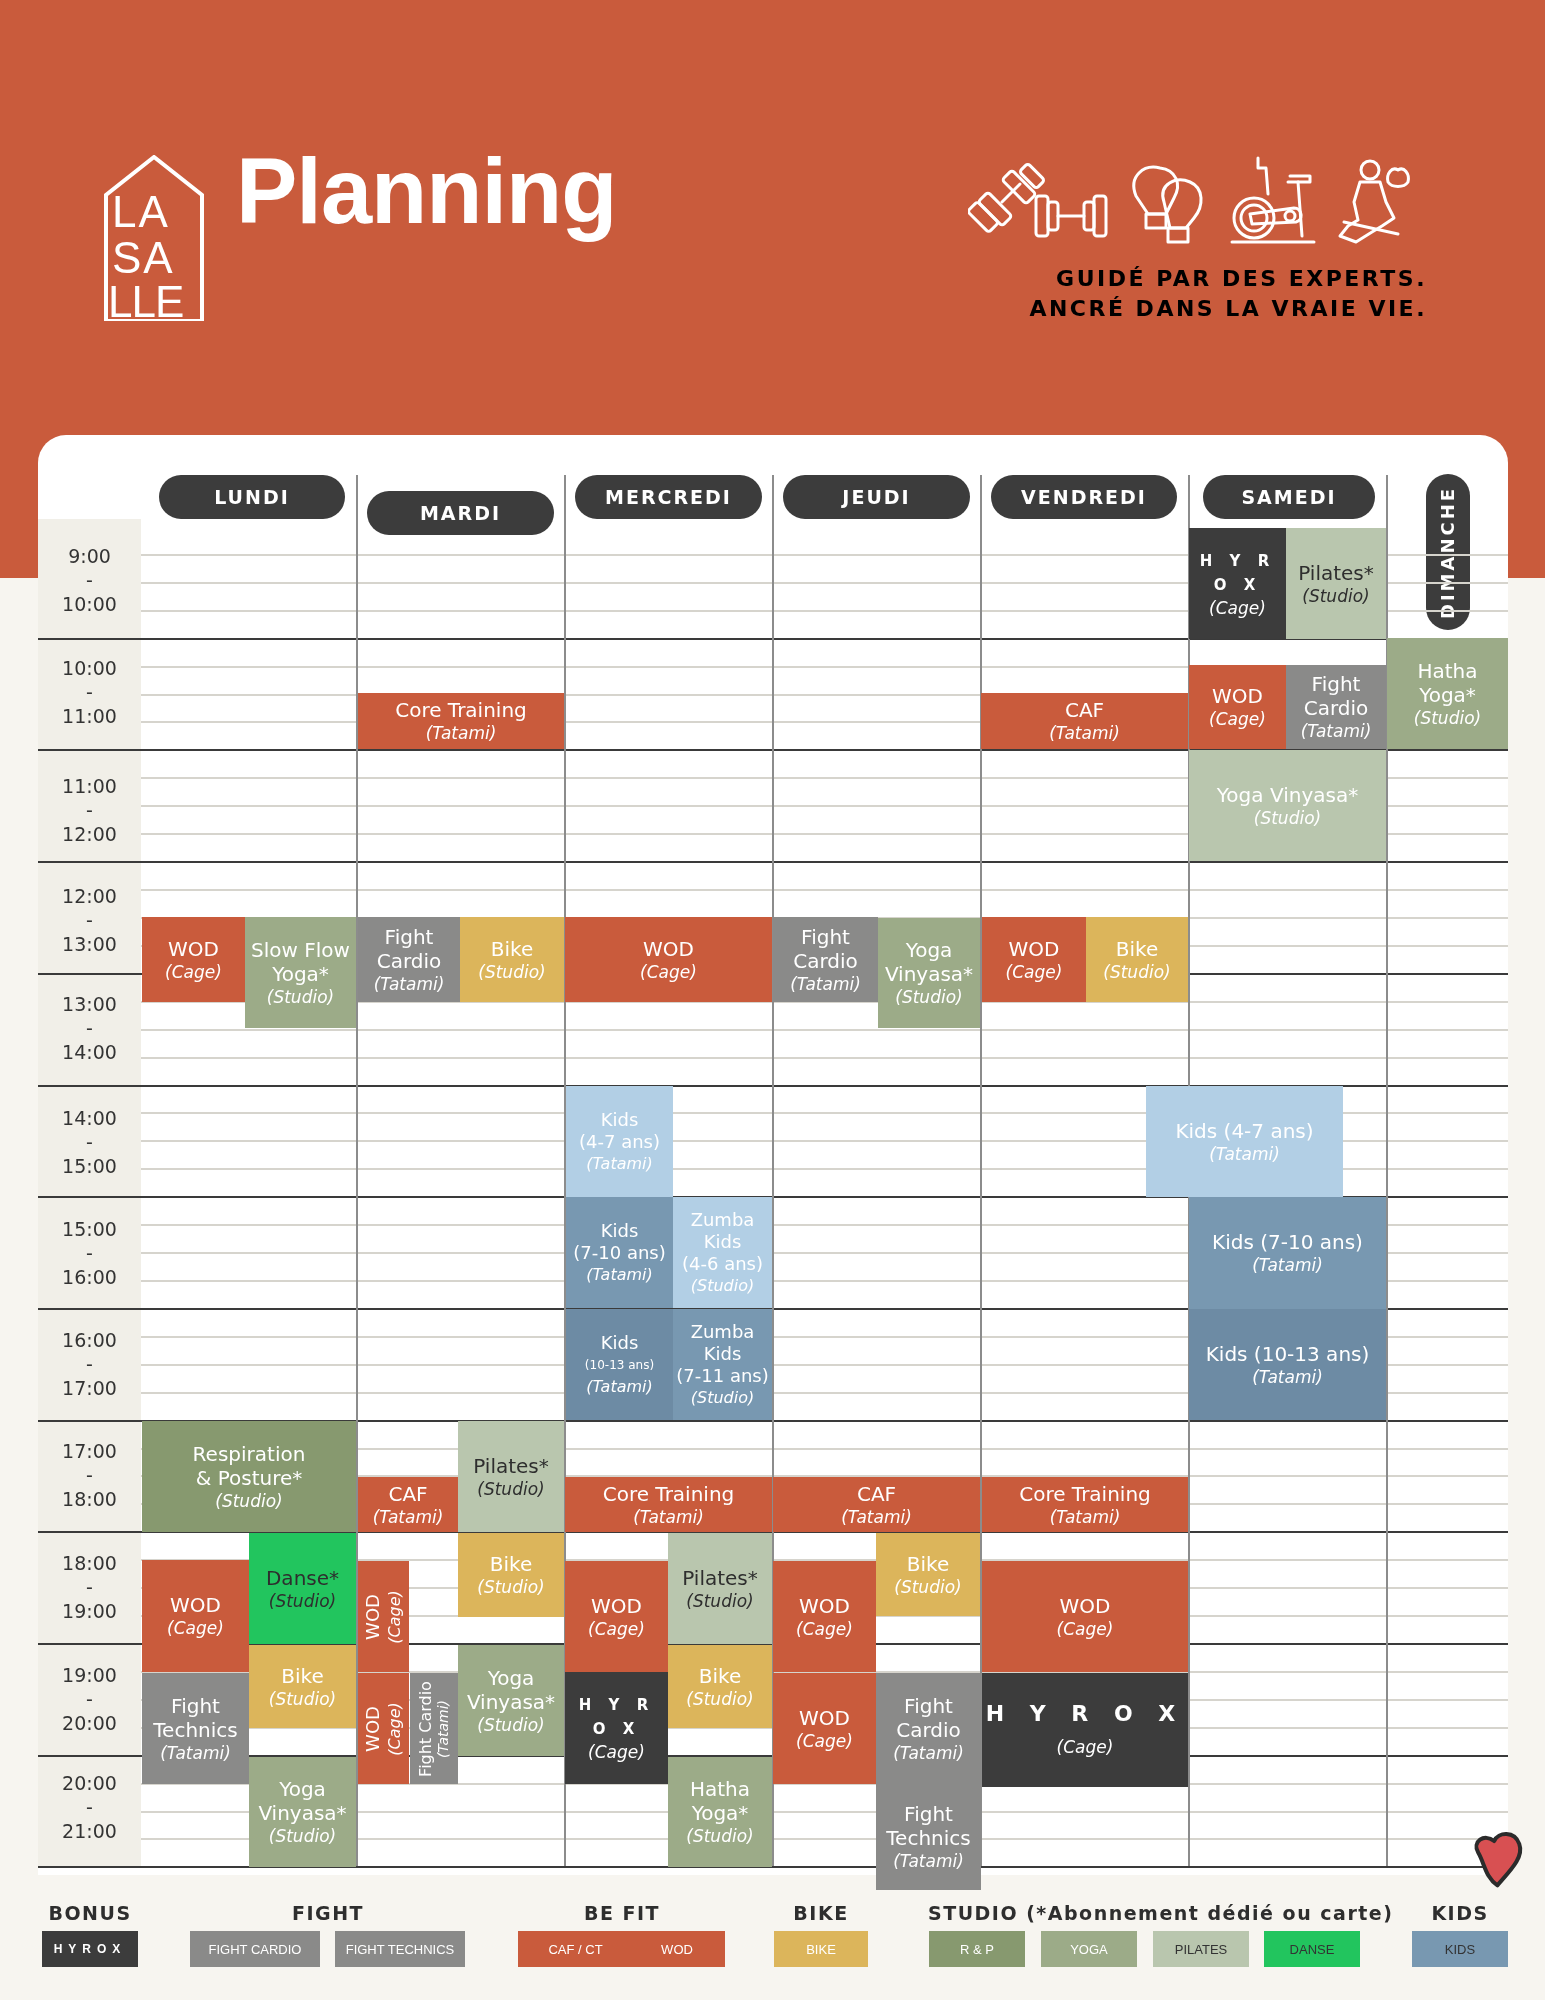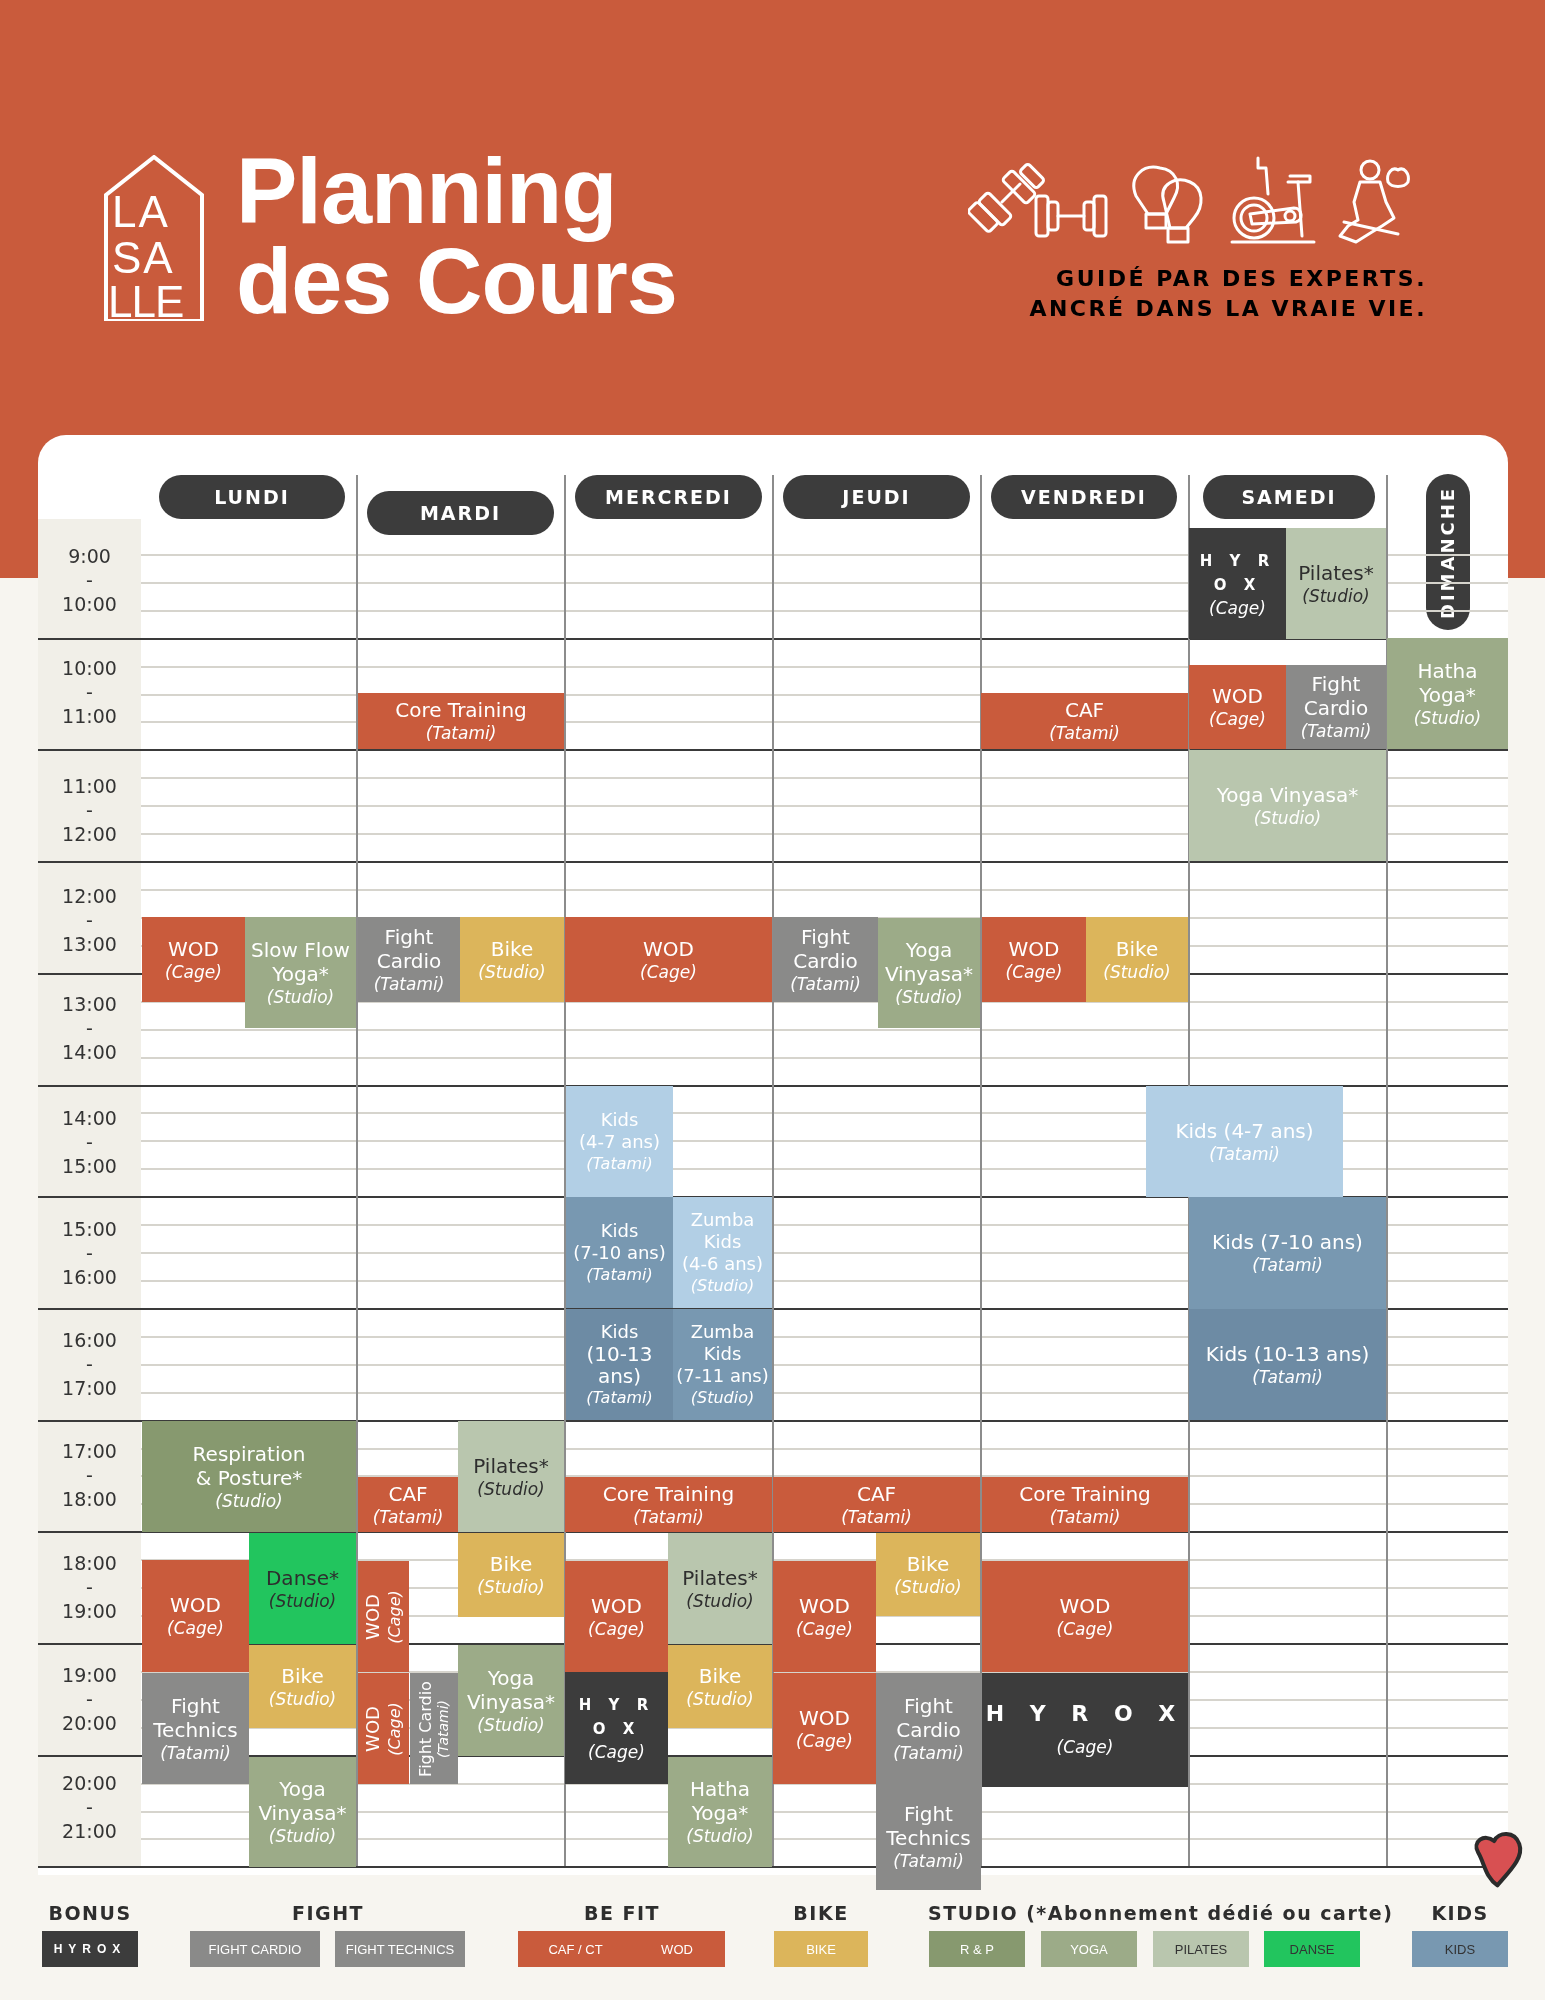--- a/index.html
+++ b/index.html
@@ -98,21 +98,20 @@
 
 <svg class="logo" viewBox="0 0 100 166">
   <polyline points="2,166 2,40 50,2 98,40 98,166 2,166" fill="none" stroke="#fff" stroke-width="4"></polyline>
   <text x="8" y="72" fill="#fff" font-family="Liberation Sans, sans-serif" font-size="44" letter-spacing="2">LA</text>
   <text x="8" y="118" fill="#fff" font-family="Liberation Sans, sans-serif" font-size="44" letter-spacing="2">SA</text>
   <text x="4" y="162" fill="#fff" font-family="Liberation Sans, sans-serif" font-size="44" letter-spacing="-1">LLE</text>
 </svg>
 
 <div class="title">
   <div>Planning</div>
-  <div>des Cours</div>
 </div>
 
 <svg class="icons" viewBox="0 0 450 90" fill="none" stroke="#fff" stroke-width="3" stroke-linejoin="round" stroke-linecap="round">
   <g>
     <rect x="8" y="46" width="14" height="30" rx="3" transform="rotate(-45 15 61)"></rect>
     <rect x="20" y="36" width="14" height="34" rx="3" transform="rotate(-45 27 53)"></rect>
     <line x1="34" y1="46" x2="52" y2="28"></line>
     <rect x="44" y="14" width="14" height="34" rx="3" transform="rotate(-45 51 31)"></rect>
     <rect x="58" y="8" width="12" height="24" rx="3" transform="rotate(-45 64 20)"></rect>
     <rect x="68" y="40" width="12" height="40" rx="3"></rect>
@@ -363,21 +362,21 @@
     <span class="n">(7-10 ans)</span>
     <span class="l">(Tatami)</span>
   </div>
 <div class="ev c-kids-l small" style="left:673px;top:1197px;width:99px;height:111px;">
     <span class="n" style="width:70px;">Zumba Kids</span>
     <span class="n">(4-6 ans)</span>
     <span class="l">(Studio)</span>
   </div>
 <div class="ev c-kids-d small" style="left:566px;top:1309px;width:107px;height:111px;">
     <span class="n">Kids</span>
-    <span class="n" style="font-size:20px;">(10-13 ans)</span>
+    <span class="n" style="font-size:12px;">(10-13 ans)</span>
     <span class="l">(Tatami)</span>
   </div>
 <div class="ev c-kids-m small" style="left:673px;top:1309px;width:99px;height:111px;">
     <span class="n" style="width:70px;">Zumba Kids</span>
     <span class="n">(7-11 ans)</span>
     <span class="l">(Studio)</span>
   </div>
 
 <div class="ev c-kids-l" style="left:1146px;top:1086px;width:197px;height:111px;">
     <span class="n">Kids (4-7 ans)</span>

